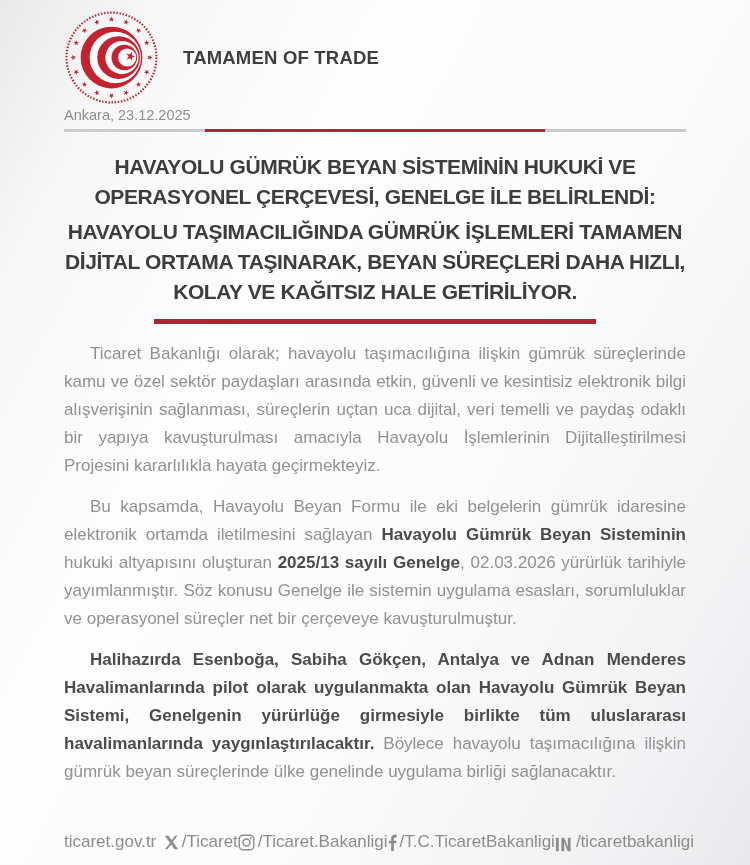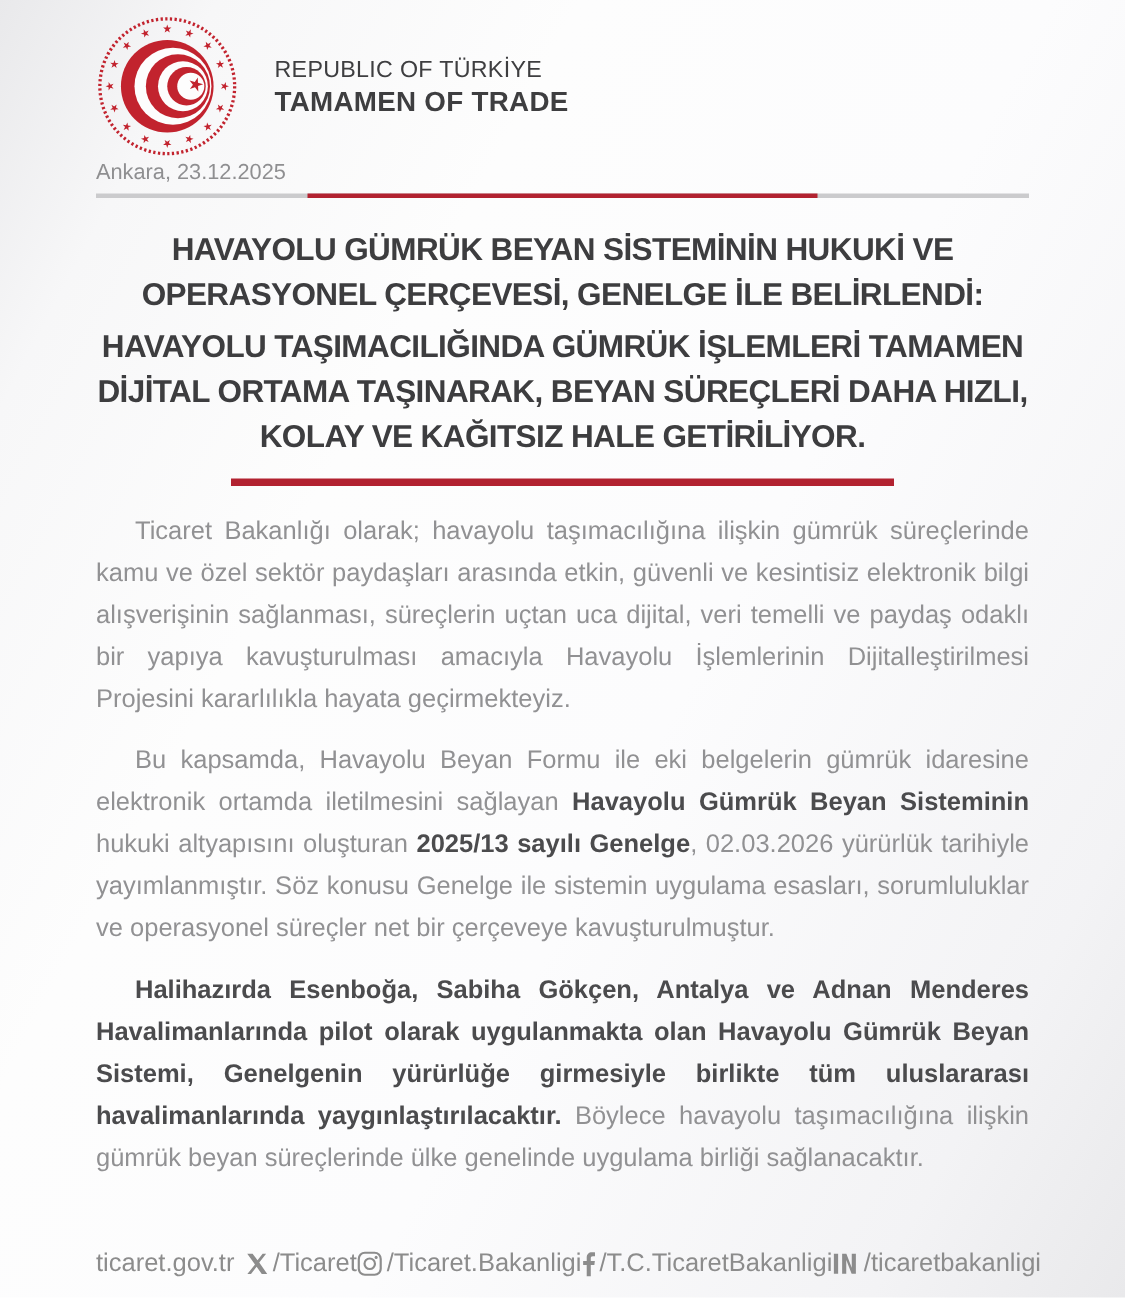--- a/index.html
+++ b/index.html
@@ -116,21 +116,20 @@
         <circle cx="54" cy="50" r="27" fill="#fdfdfd"></circle>
         <circle cx="57.5" cy="50" r="22.5" fill="var(--logo-red)"></circle>
         <circle cx="61" cy="50" r="17.5" fill="#fdfdfd"></circle>
         <circle cx="63.5" cy="50" r="13.5" fill="var(--logo-red)"></circle>
         <circle cx="66.5" cy="50" r="9.5" fill="#fdfdfd"></circle>
         <use href="#star5" fill="var(--logo-red)" transform="translate(70,48.8) rotate(16) scale(5.2)"></use>
       </svg>
     </div>
 
     <div class="hdr-block right">
-      <div class="hdr-line1">REPUBLIC OF TÜRKİYE</div>
       <div class="hdr-line2">TAMAMEN OF TRADE</div>
     </div>
   </header>
 
   <div class="dateline">Ankara, 23.12.2025</div>
 
   <div class="top-rule">
     <span class="red-seg"></span>
   </div>
 
@@ -167,21 +166,21 @@
           <span>/Ticaret.Bakanligi</span>
         </a>
         <a href="#" class="social-item" style="text-decoration: none;">
           <span class="icn">
             <svg width="9" height="17" viewBox="0 0 10 20" fill="currentColor">
               <path d="M6.6 20v-9h2.8l.4-3.2H6.6V5.7c0-.9.3-1.6 1.7-1.6h1.6V1.1C9.6 1.1 8.6 1 7.5 1 5.1 1 3.4 2.5 3.4 5.3v2.5H.6V11h2.8v9h3.2z"></path>
             </svg>
           </span>
           <span>/T.C.TicaretBakanligi</span>
         </a>
-        <a href="#" class="social-item" style="text-decoration: none;">
+        <a href="#" class="social-item" style="text-decoration: none; align-items: flex-end;">
           <span class="icn">
             <svg width="18" height="15" viewBox="0 0 21 18" fill="currentColor">
               <rect x="0.8" y="1" width="3.4" height="16"></rect>
               <path d="M7.4 17V1h3.4l4.3 11.1V1h3.3v16h-3.4L10.7 5.9V17H7.4z"></path>
             </svg>
           </span>
           <span>/ticaretbakanligi</span>
         </a>
       </div>
   </footer>

